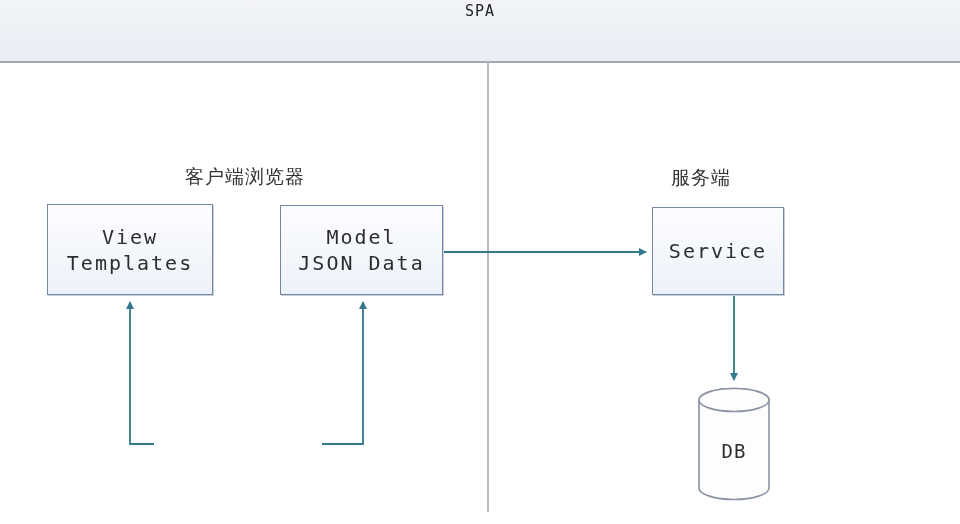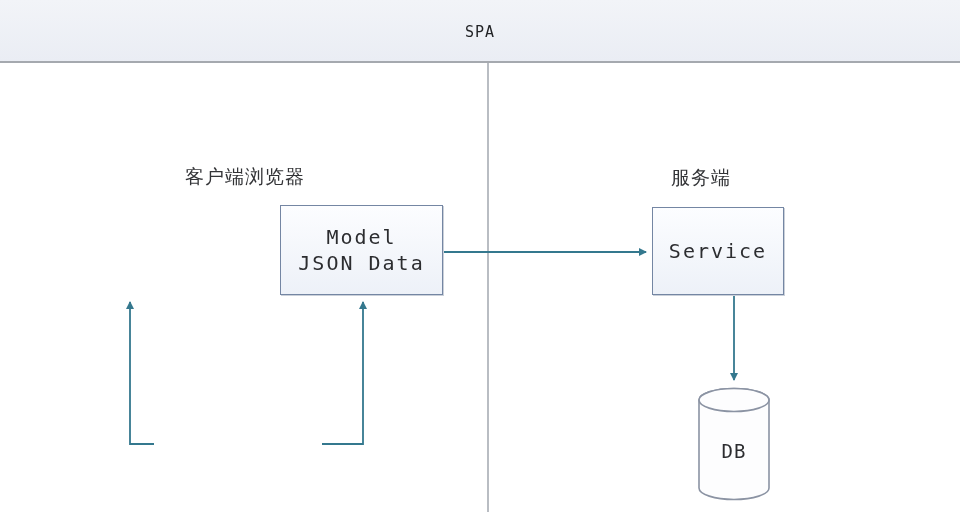--- a/index.html
+++ b/index.html
@@ -14,21 +14,21 @@
     width: 960px; height: 524px;
     background: #ffffff;
   }
   
   .header-band {
     position: absolute;
     left: 0; top: 0;
     width: 960px; height: 61px;
     background: linear-gradient(180deg, #f2f4f8 0%, #eaedf4 100%);
     border-bottom: 2px solid #a5a9af;
-    display: flex; align-items: center; justify-content: center;
+    display: flex; align-items: flex-start; justify-content: center;
   }
   .page-title {
     font-family: "DejaVu Sans Mono", "Liberation Mono", monospace;
     font-size: 15px;
     letter-spacing: 1px;
     color: #222326;
     padding-top: 2px;
   }
   
   .v-divider {
@@ -118,20 +118,22 @@
       <marker id="arrowhead" markerWidth="9" markerHeight="9" refX="7" refY="4" orient="auto" markerUnits="userSpaceOnUse">
         <path d="M0,0 L8,4 L0,8 Z" fill="#34788e"></path>
       </marker>
     </defs>
     <line x1="444" y1="252" x2="646" y2="252" stroke="#34788e" stroke-width="1.8" marker-end="url(#arrowhead)"></line>
     <line x1="734" y1="296" x2="734" y2="380" stroke="#34788e" stroke-width="1.8" marker-end="url(#arrowhead)"></line>
     <polyline points="154,444 130,444 130,302" fill="none" stroke="#34788e" stroke-width="1.8" marker-end="url(#arrowhead)"></polyline>
     <polyline points="322,444 363,444 363,302" fill="none" stroke="#34788e" stroke-width="1.8" marker-end="url(#arrowhead)"></polyline>
   </svg>
 
+  <div class="node view">View
+Templates</div>
   <div class="node model">Model
 JSON Data</div>
   <div class="node service">Service</div>
 
   <div class="db-wrap">
     <svg width="72" height="114" viewBox="0 0 72 114">
       <path d="M1,13 a35,11.5 0 0 1 70,0 v88 a35,11.5 0 0 1 -70,0 z" fill="#fdfdfe" stroke="#8b93a3" stroke-width="1.6"></path>
       <ellipse cx="36" cy="13" rx="35" ry="11.5" fill="#fdfdfe" stroke="#8b93a3" stroke-width="1.6"></ellipse>
     </svg>
     <div class="db-label">DB</div>

